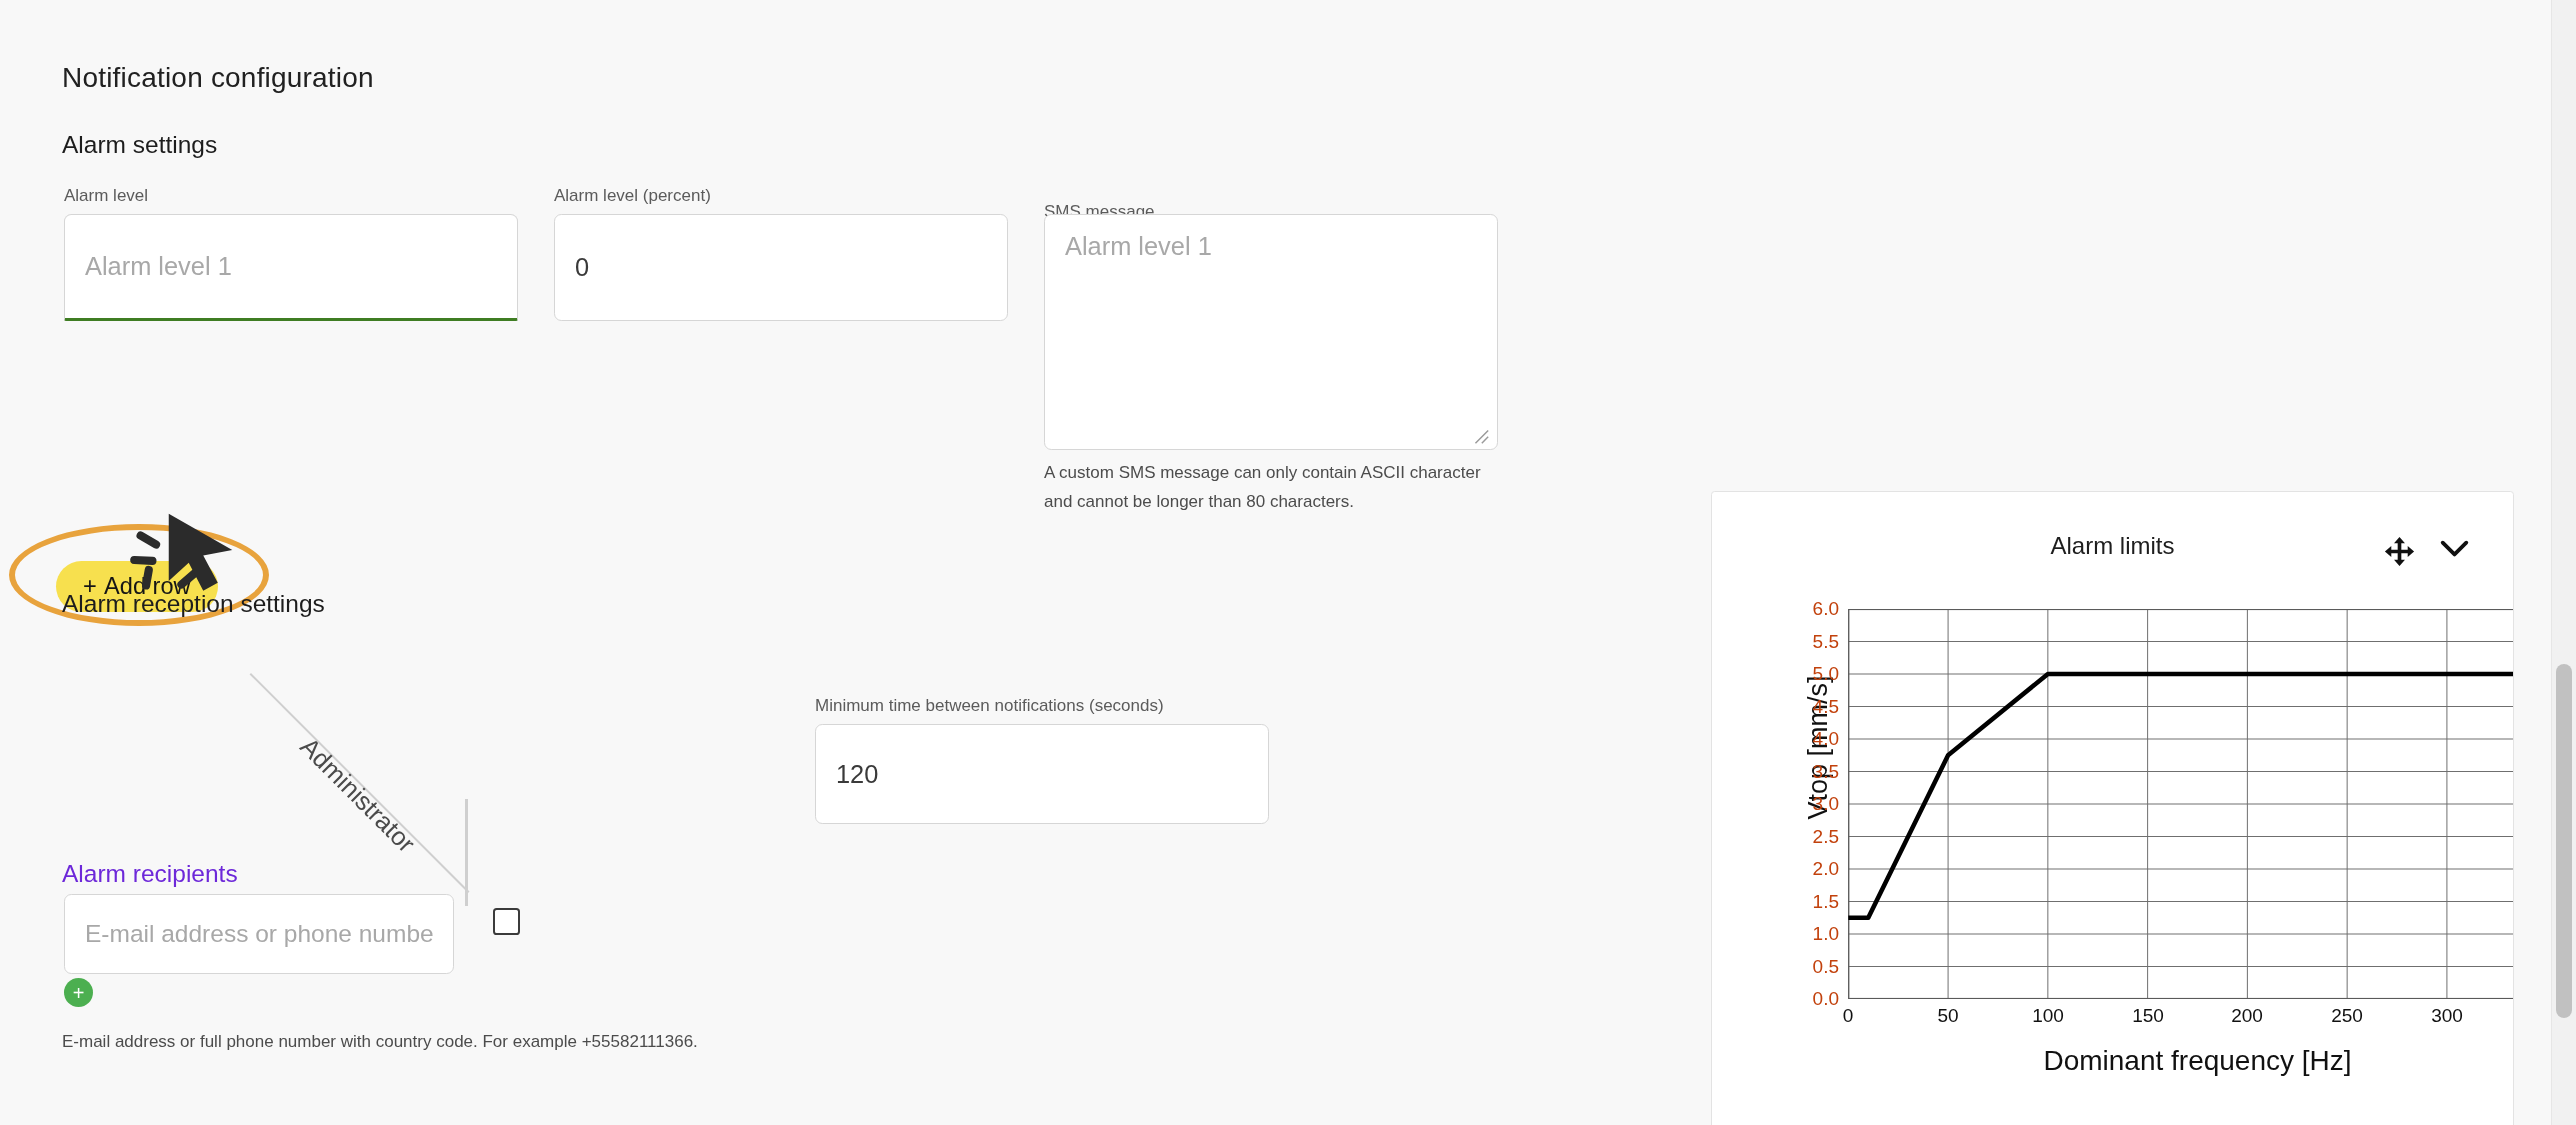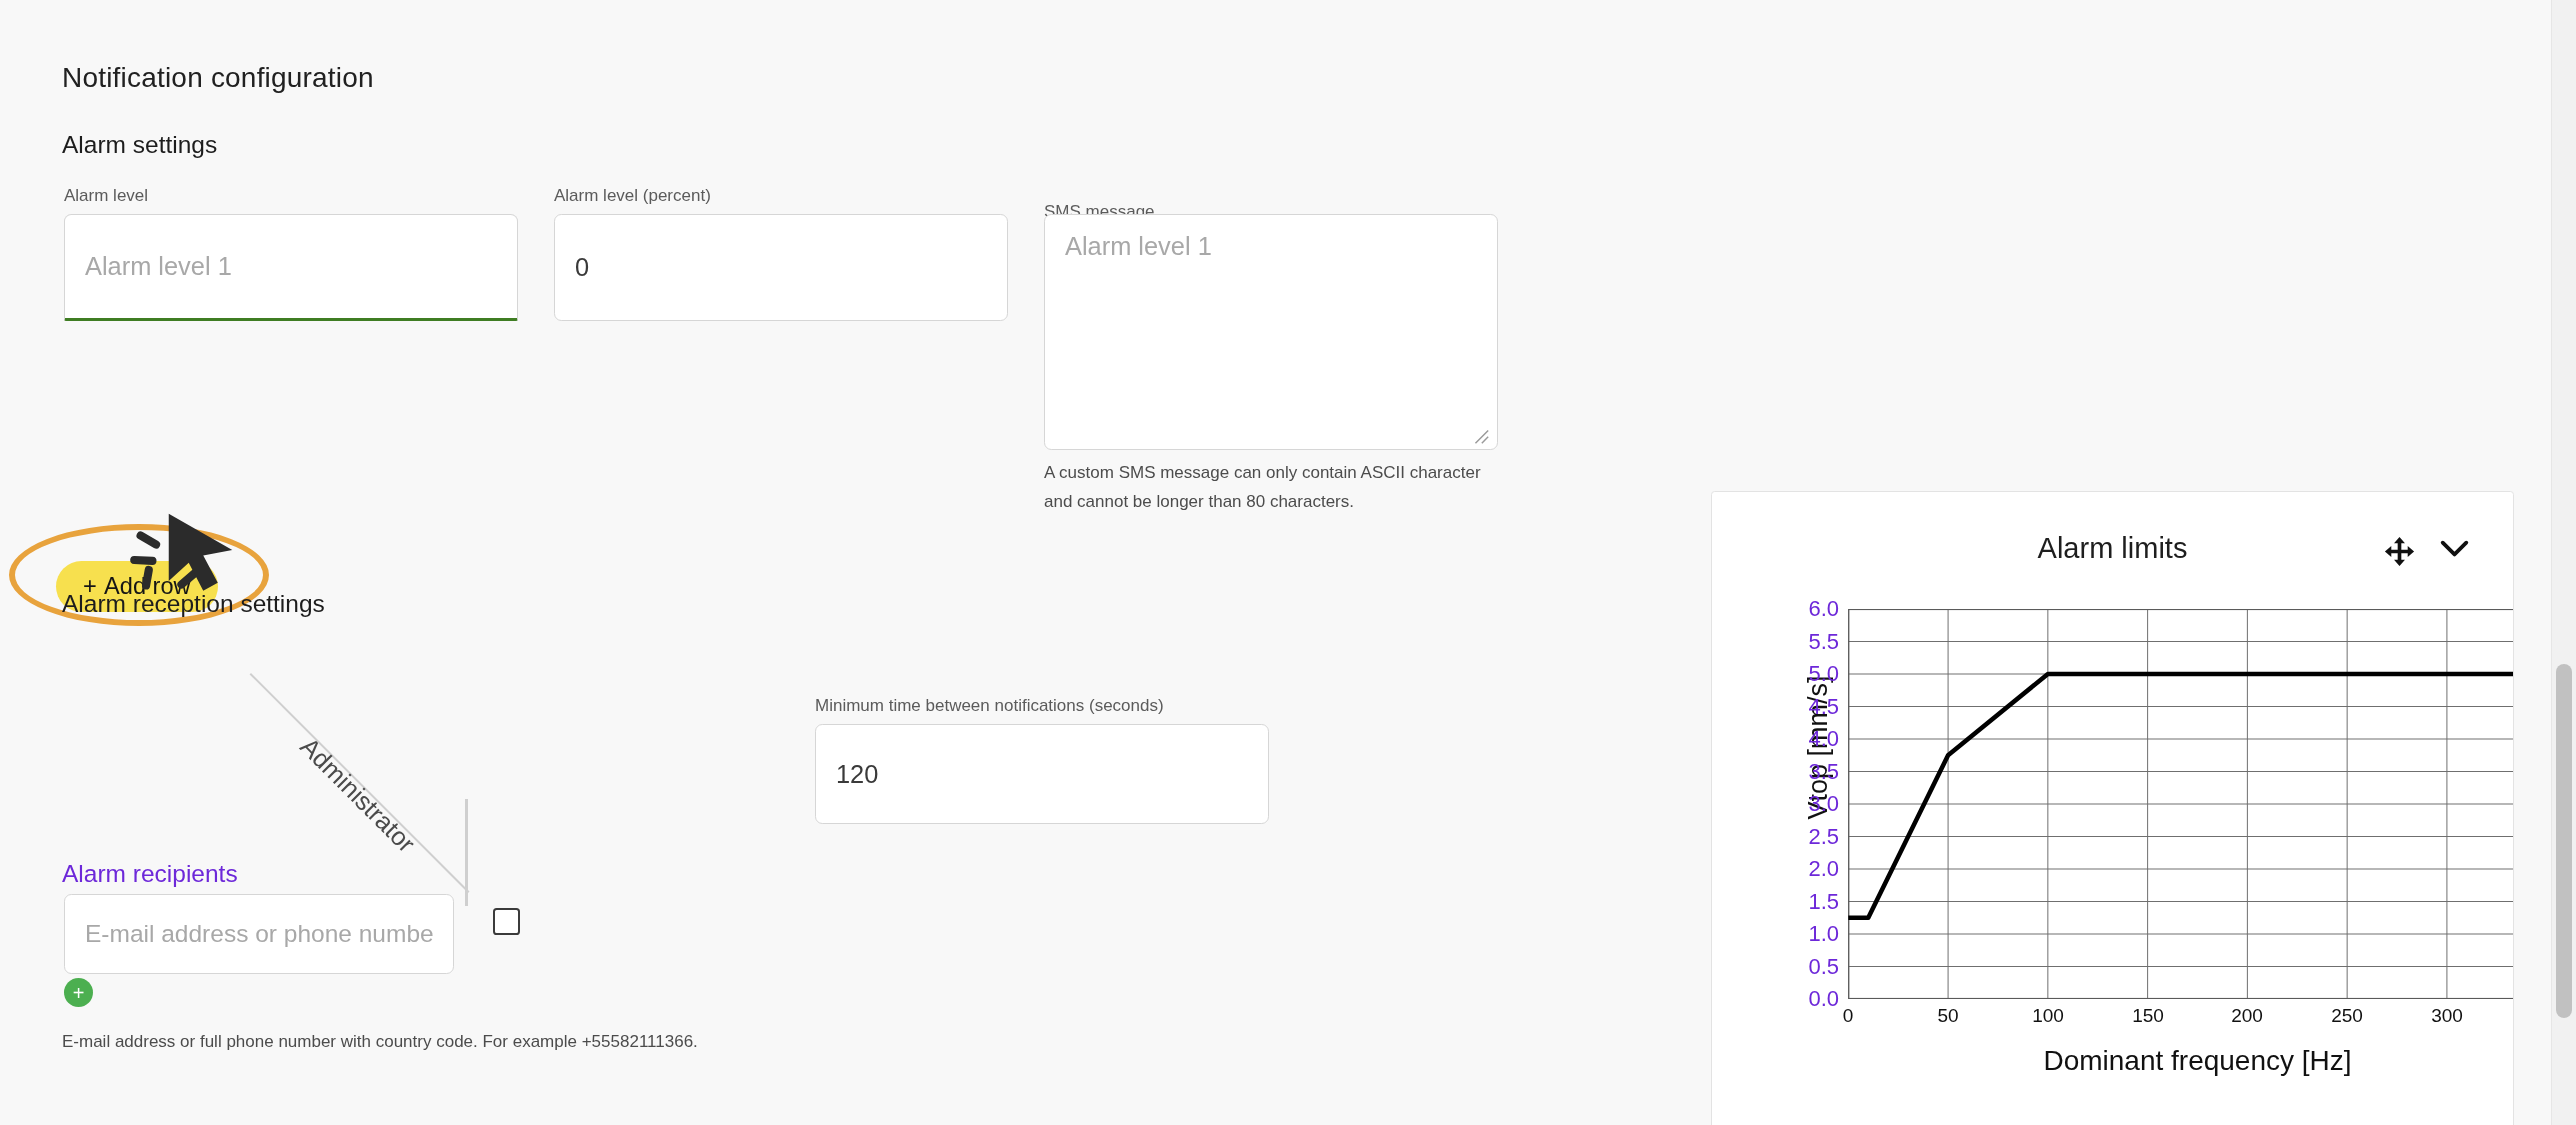--- a/index.html
+++ b/index.html
@@ -133,40 +133,40 @@
 
   
   #chart-card {
     position: absolute; left: 1711px; top: 491px;
     width: 803px; height: 744px;
     background: #fff; border: 0.9px solid #e3e3e3; border-radius: 3.6px;
     overflow: hidden;
   }
   #chart-title {
     position: absolute; left: 0; right: 0; top: 40px;
-    text-align: center; font-size: 29px; color: #1e1e1e;
+    text-align: center; font-size: 24px; color: #1e1e1e;
   }
   #chart-move-icon { position: absolute; right: 98px; top: 44px; cursor: move; }
   #chart-collapse-icon { position: absolute; right: 44px; top: 47px; cursor: pointer; }
 
   #plot-area { position: absolute; left: 136px; top: 117px; width: 699px; height: 390px; }
   #ylabel {
     position: absolute; left: -102px; top: 123px;
     font-size: 27px; color: #111;
     transform: rotate(-90deg); transform-origin: center;
     white-space: nowrap;
   }
   #xlabel {
     position: absolute; left: 0; top: 436px; width: 699px;
     text-align: center; font-size: 28px; color: #111;
   }
   .ytick {
     position: absolute; right: 100%; margin-right: 9px;
     transform: translateY(-50%);
-    font-size: 22px; color: #6d28d9; white-space: nowrap; margin-left: 28px;
+    font-size: 19px; color: #c2410c; white-space: nowrap; margin-left: 28px;
   }
   .xtick {
     position: absolute; top: 100%; margin-top: 6.4px;
     transform: translateX(-50%);
     font-size: 19px; color: #111; white-space: nowrap;
   }
 
   
   #scroll-track {
     position: absolute; right: 0; top: 0; width: 25.4px; height: 1126px;

